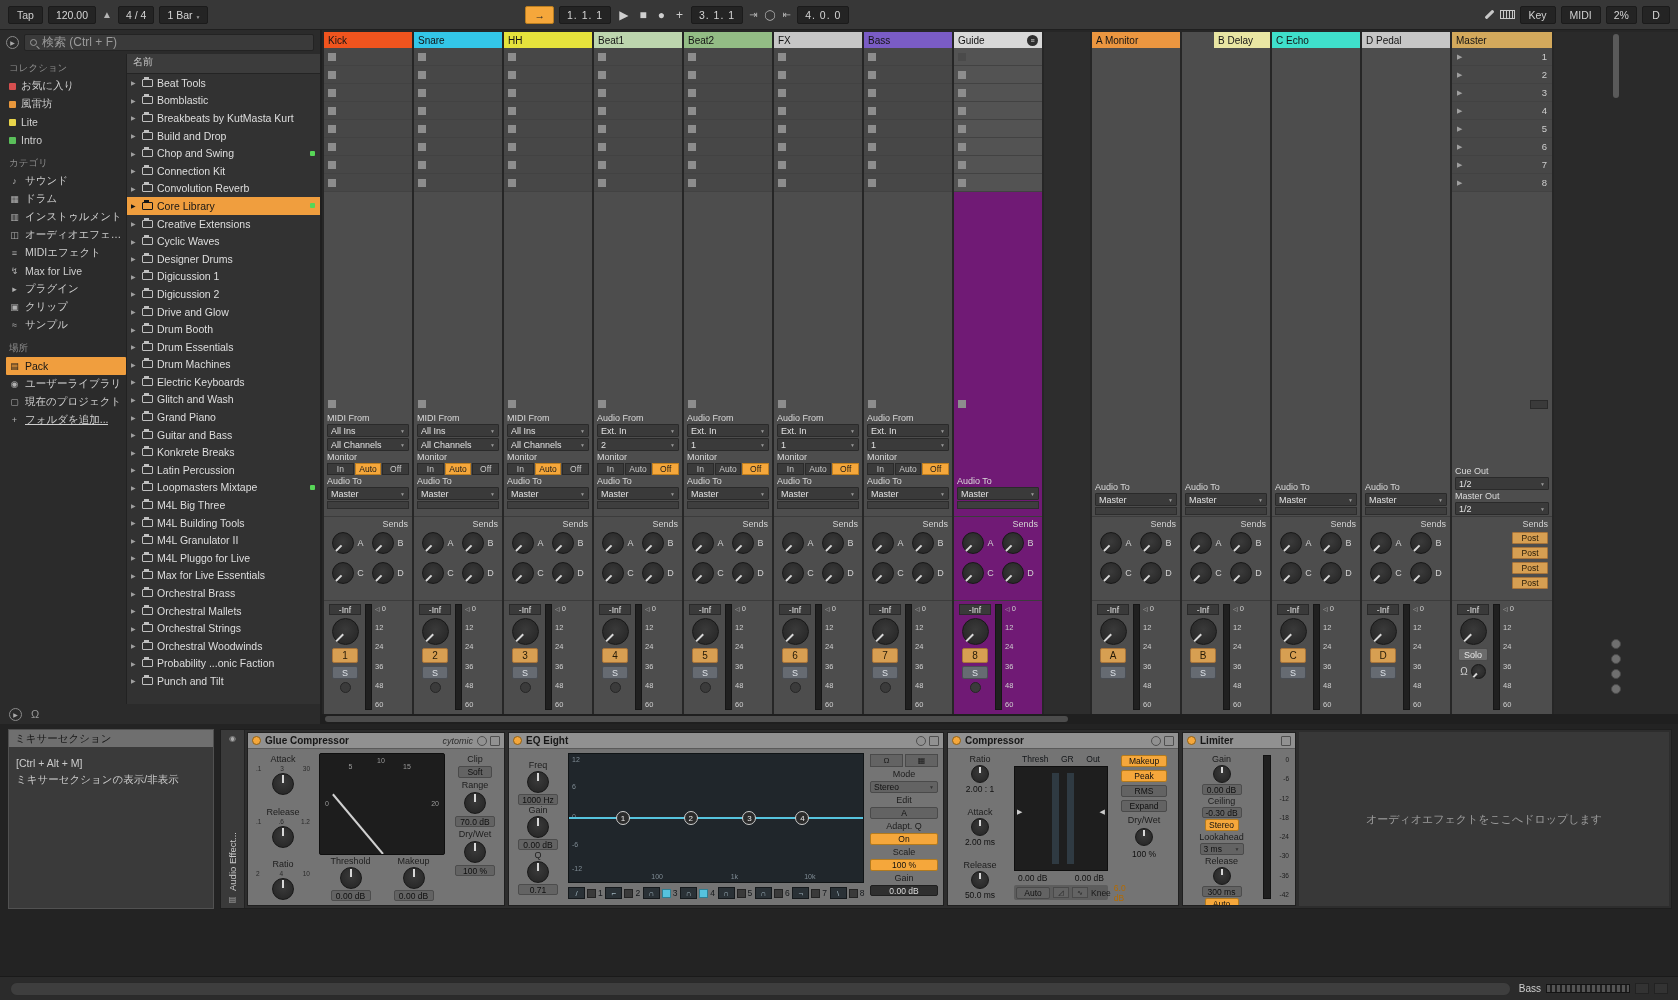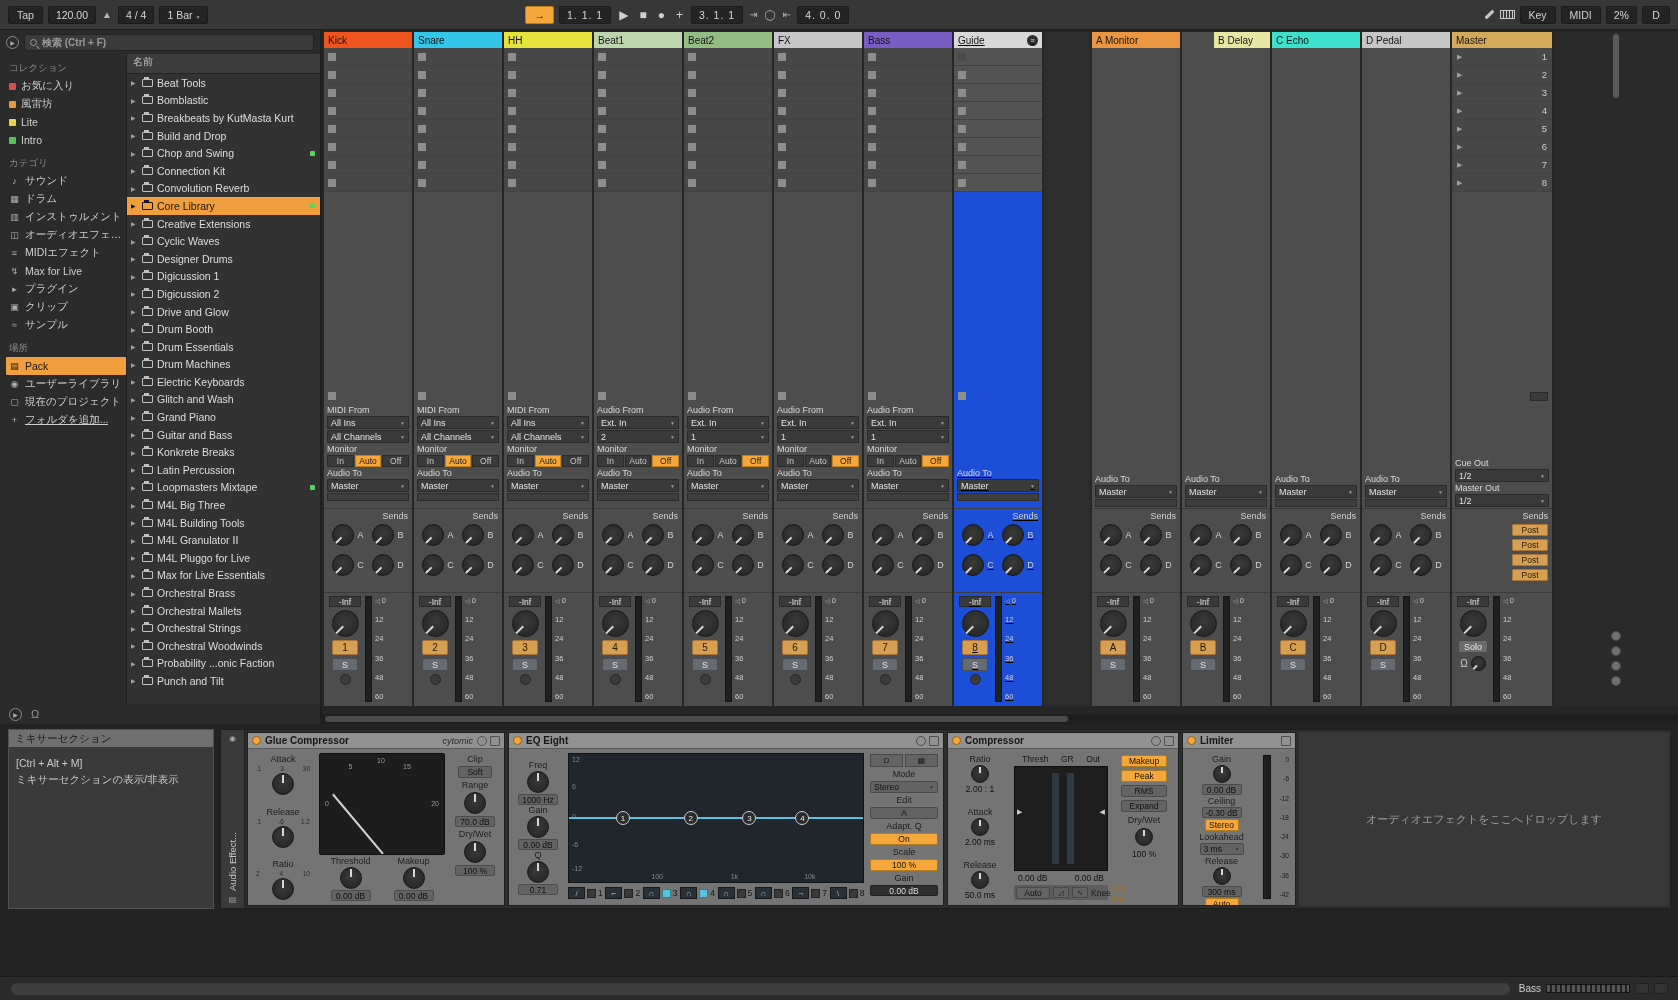--- a/index.html
+++ b/index.html
@@ -23,21 +23,21 @@
   
   .main{flex:1;display:flex;overflow:hidden;min-height:0;}
 
   
   .browser{width:322px;flex:0 0 auto;background:#2b2b2b;border-right:2px solid #1f1f1f;display:flex;flex-direction:column;overflow:hidden;}
   .b-search-row{height:24px;flex:0 0 auto;display:flex;align-items:center;gap:5px;padding:3px 6px 2px 6px;}
   .circle-icon{width:13px;height:13px;flex:0 0 auto;border:1px solid #8a8a8a;border-radius:50%;color:#aaa;font-size:6px;display:flex;align-items:center;justify-content:center;}
   .searchbox{flex:1;height:17px;background:#3a3a3a;border:1px solid #232323;border-radius:2px;display:flex;align-items:center;gap:5px;padding:0 5px;}
   .mag{width:7px;height:7px;border:1px solid #9a9a9a;border-radius:50%;position:relative;flex:0 0 auto;}
   .mag::after{content:'';position:absolute;width:4px;height:1px;background:#9a9a9a;transform:rotate(45deg);left:5px;top:7px;}
-  .ph{color:#9a9a9a;font-size:10px;white-space:nowrap;overflow:hidden;font-weight:bold;}
+  .ph{color:#9a9a9a;font-size:12px;white-space:nowrap;overflow:hidden;}
   .b-cols{flex:1;display:flex;overflow:hidden;min-height:0;}
   .sidebar{width:126px;flex:0 0 auto;padding:0 0 0 6px;overflow:hidden;}
   .sb-title{color:#8d8d8d;font-size:9.5px;margin:8px 0 2px 3px;}
   .sb-item{height:18px;display:flex;align-items:center;gap:5px;color:#cfcfcf;font-size:10.5px;padding:0 3px;border-radius:1px;white-space:nowrap;overflow:hidden;}
   .sb-item.sel{background:#f09e3e;color:#161616;}
   .sb-item.sel .sb-ico{color:#161616;}
   .sb-ico{width:11px;flex:0 0 auto;text-align:center;font-size:9px;color:#b0b0b0;}
   .swatch{width:7px;height:7px;flex:0 0 auto;border-radius:1px;}
   .sb-label{overflow:hidden;text-overflow:ellipsis;}
   .underline{text-decoration:underline;}
@@ -53,25 +53,25 @@
   .fl-item.sel .tri{color:#161616;}
   .fl-item.sel .folder{border-color:#161616;}
   .fl-item.sel .folder::before{background:#161616;}
   .dot{width:5px;height:5px;background:#57d657;display:none;border-radius:1px;flex:0 0 auto;}
   .dot.show{display:block;}
   .b-foot{height:20px;flex:0 0 auto;display:flex;align-items:center;gap:9px;padding:0 9px;color:#9a9a9a;font-size:10px;}
   .hpico{color:#9a9a9a;font-size:11px;}
   .hpico.sm{font-size:10px;color:#cfcfcf;}
 
   
-  .session{flex:1;display:flex;flex-direction:column;background:#262626;overflow:hidden;min-width:0;gap:8px;}
+  .session{flex:1;display:flex;flex-direction:column;background:#262626;overflow:hidden;min-width:0;}
   .strips{flex:1;display:flex;padding:2px 0 0 2px;overflow:hidden;min-height:0;}
   .rep{display:contents;}
   .strip{width:88px;flex:0 0 auto;margin-right:2px;background:#4d4d4d;display:flex;flex-direction:column;overflow:hidden;}
-  .strip.selected{background:#1d4ed8;text-decoration:underline;}
+  .strip.selected{background:#701a75;}
   .strip.master{width:100px;}
   .t-header{height:16px;flex:0 0 auto;display:flex;align-items:center;padding:0 4px;font-size:10px;color:#141414;}
   .t-name{flex:1;white-space:nowrap;overflow:hidden;}
   .t-menu{display:none;width:11px;height:11px;border-radius:50%;background:#2e2e2e;color:#ddd;font-size:7px;line-height:11px;text-align:center;flex:0 0 auto;}
   .t-menu.show{display:block;}
   .clips{flex:0 0 auto;}
   .slot{height:18px;border-bottom:1px solid #424242;background:#474747;display:flex;align-items:center;padding-left:4px;}
   .strip.selected .slot{background:#535353;}
   .slot.sel{background:#e4e4e4;}
   .slot.sel .stopsq{background:#4a4a4a;}

